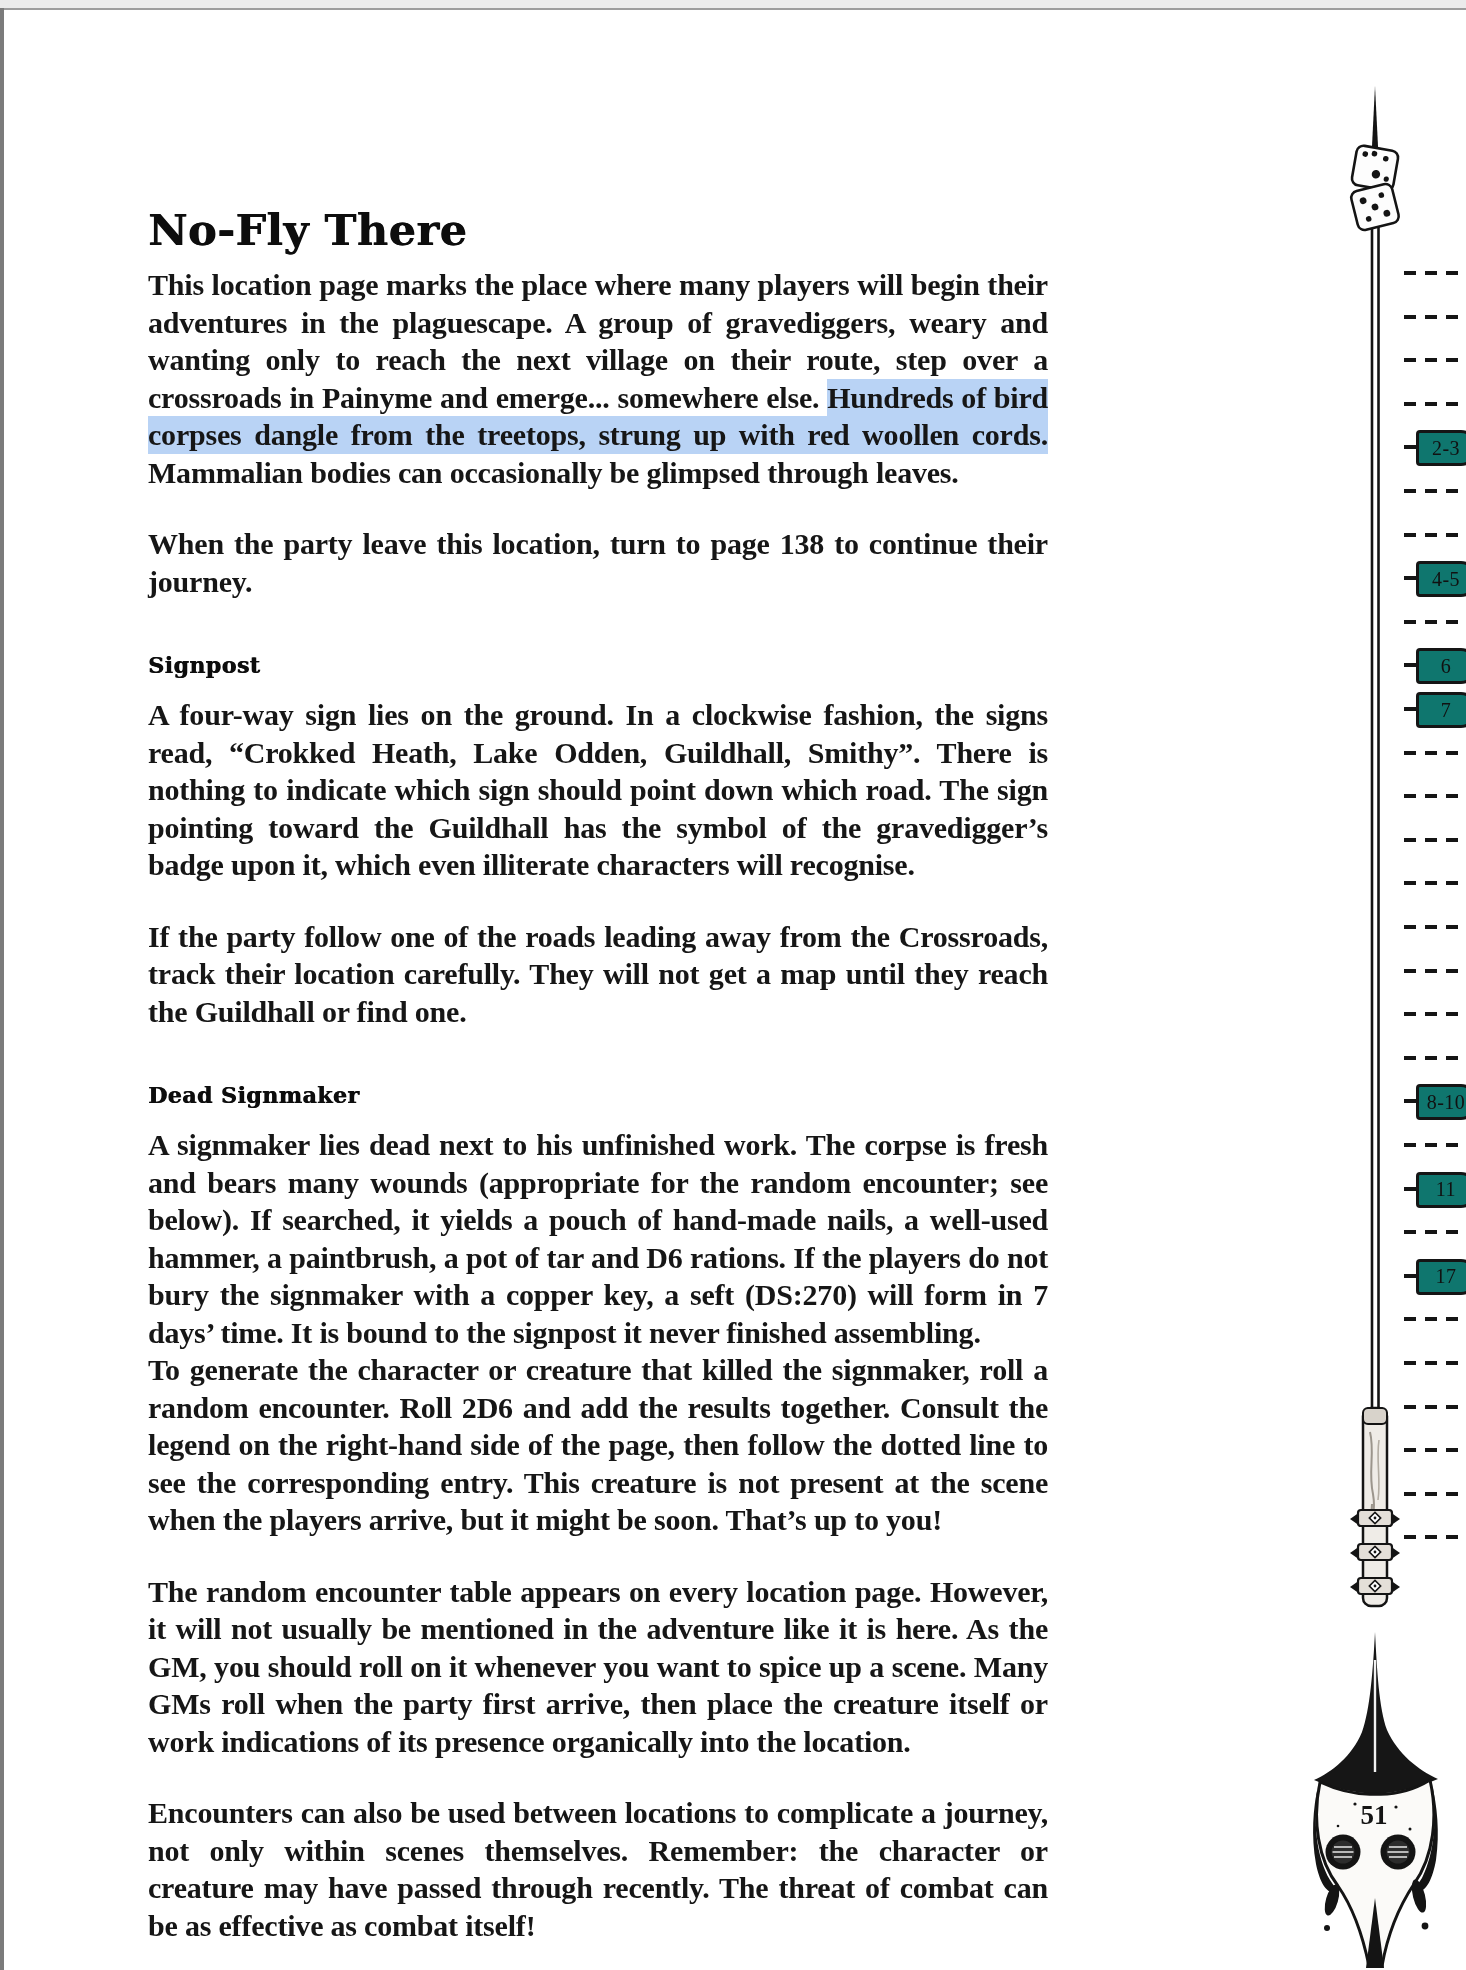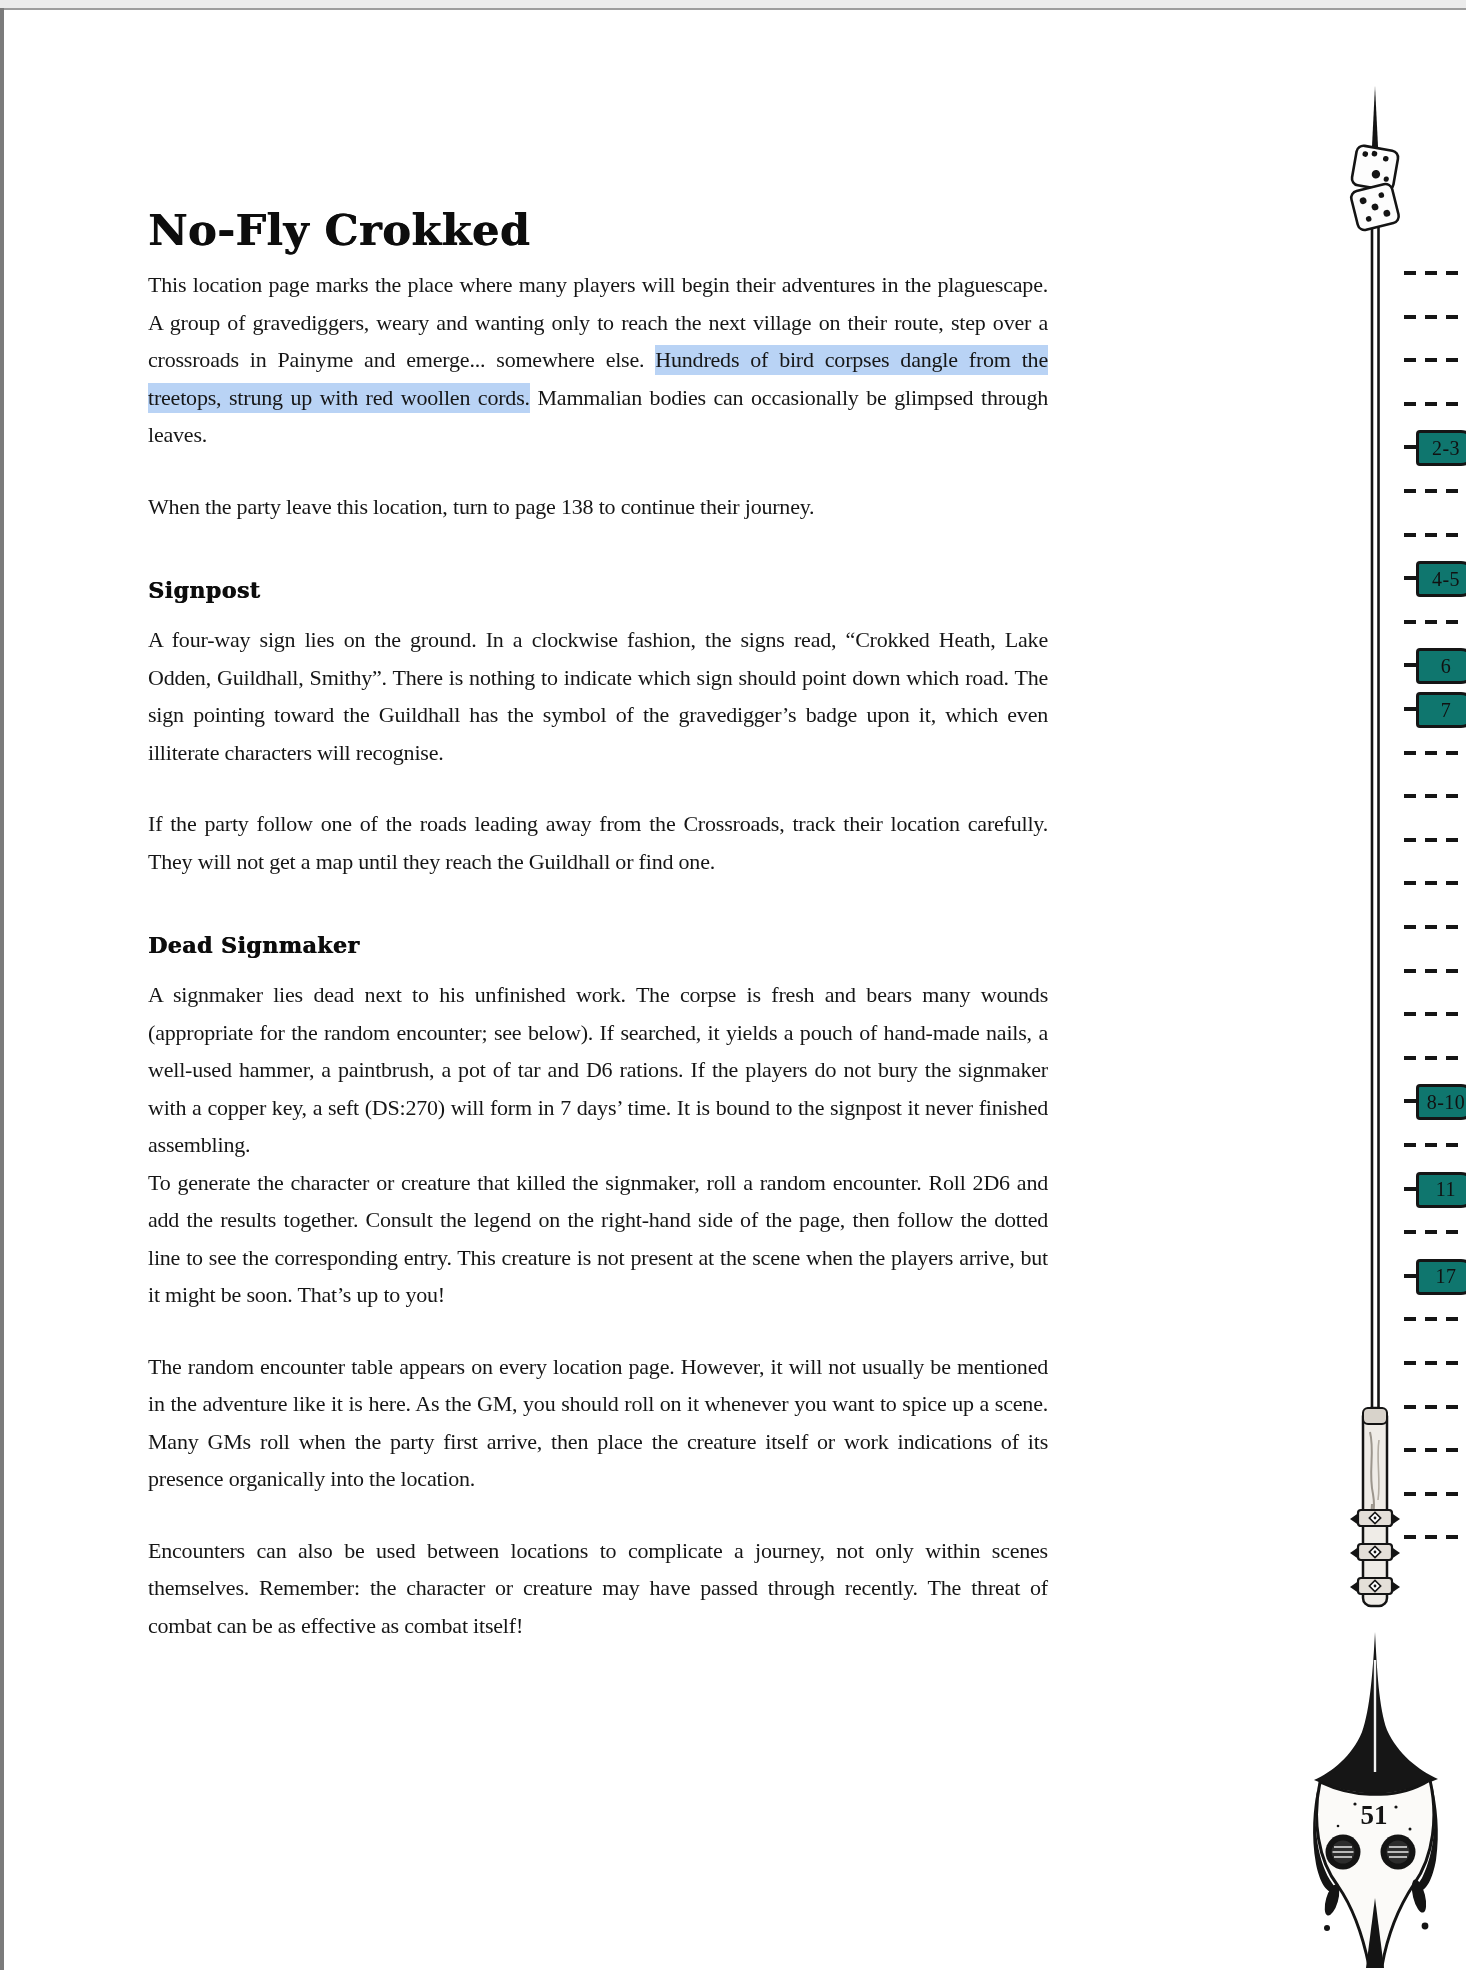--- a/index.html
+++ b/index.html
@@ -7,22 +7,22 @@
        font-family:"Liberation Serif",serif;color:#161616;}
   .edge-top{position:absolute;left:0;top:0;width:1466px;height:8px;background:#ebebeb;
             border-bottom:2px solid #9c9c9c;z-index:6;}
   .edge-left{position:absolute;left:0;top:8px;width:4px;height:1962px;background:#7b7b7b;z-index:6;}
 
   .text-col{position:absolute;left:148px;top:206px;width:900px;}
   h1,h2{font-family:"DejaVu Serif",serif;font-weight:700;color:#0d0d0d;
         letter-spacing:.5px;text-shadow:.7px 0 #0d0d0d;}
   h1{font-size:43px;line-height:48px;margin:0 0 12px 0;}
   h2{font-size:22px;line-height:42px;margin:44px 0 10px 0;}
-  p{font-size:22px;line-height:37.5px;margin:0;text-align:justify;text-align-last:left;
-    letter-spacing:-0.2px;}
+  p{font-size:30px;line-height:37.5px;margin:0;text-align:justify;text-align-last:left;
+    letter-spacing:-0.2px;font-weight:bold;}
   p.gap{margin-top:34px;}
   mark{background:#b9d3f5;color:inherit;padding:2px 0 3px 0;}
 
   .legend-track{position:absolute;left:0;top:0;width:1466px;height:1970px;pointer-events:none;}
   .dash-row{position:absolute;left:1404px;width:58px;height:4px;
             background:repeating-linear-gradient(90deg,#151515 0 12px,transparent 12px 21px);}
   .badge{position:absolute;left:1416px;width:54px;height:30px;background:#0f766e;
          border:3px solid #151515;border-radius:4px 15px 15px 4px;z-index:4;
          display:flex;align-items:center;justify-content:center;
          font-family:"Liberation Serif",serif;font-size:20px;color:#111;letter-spacing:.5px;}
@@ -159,21 +159,21 @@
       <line x1="109" y1="1787" x2="127" y2="1787" stroke="#c9c9c9" stroke-width="1.8"></line>
       <line x1="107.5" y1="1792" x2="128.5" y2="1792" stroke="#c9c9c9" stroke-width="1.8"></line>
       <line x1="109" y1="1797" x2="127" y2="1797" stroke="#c9c9c9" stroke-width="1.8"></line>
     </g>
     <path d="M95,1838 L86,1908 L104,1908 Z" fill="#141414"></path>
     <text x="94" y="1764" text-anchor="middle" font-family="Liberation Serif, serif" font-size="27" font-weight="600" fill="#141414">51</text>
   </g>
 </svg>
 
 <main class="text-col">
-  <h1>No-Fly Crokked</h1>
+  <h1>No-Fly There</h1>
 
   <p><span>This location page marks the place where many players will begin their adventures in the plaguescape. A group of gravediggers, weary and wanting only to reach the next village on their route, step over a crossroads in Painyme and emerge... somewhere else. </span><mark>Hundreds of bird corpses dangle from the treetops, strung up with red woollen cords.</mark><span> Mammalian bodies can occasionally be glimpsed through leaves.</span></p>
 
   <p class="gap">When the party leave this location, turn to page 138 to continue their journey.</p>
 
   <h2>Signpost</h2>
   <p>A four-way sign lies on the ground. In a clockwise fashion, the signs read, “Crokked Heath, Lake Odden, Guildhall, Smithy”. There is nothing to indicate which sign should point down which road. The sign pointing toward the Guildhall has the symbol of the gravedigger’s badge upon it, which even illiterate characters will recognise.</p>
   <p class="gap">If the party follow one of the roads leading away from the Crossroads, track their location carefully. They will not get a map until they reach the Guildhall or find one.</p>
 
   <h2>Dead Signmaker</h2>

